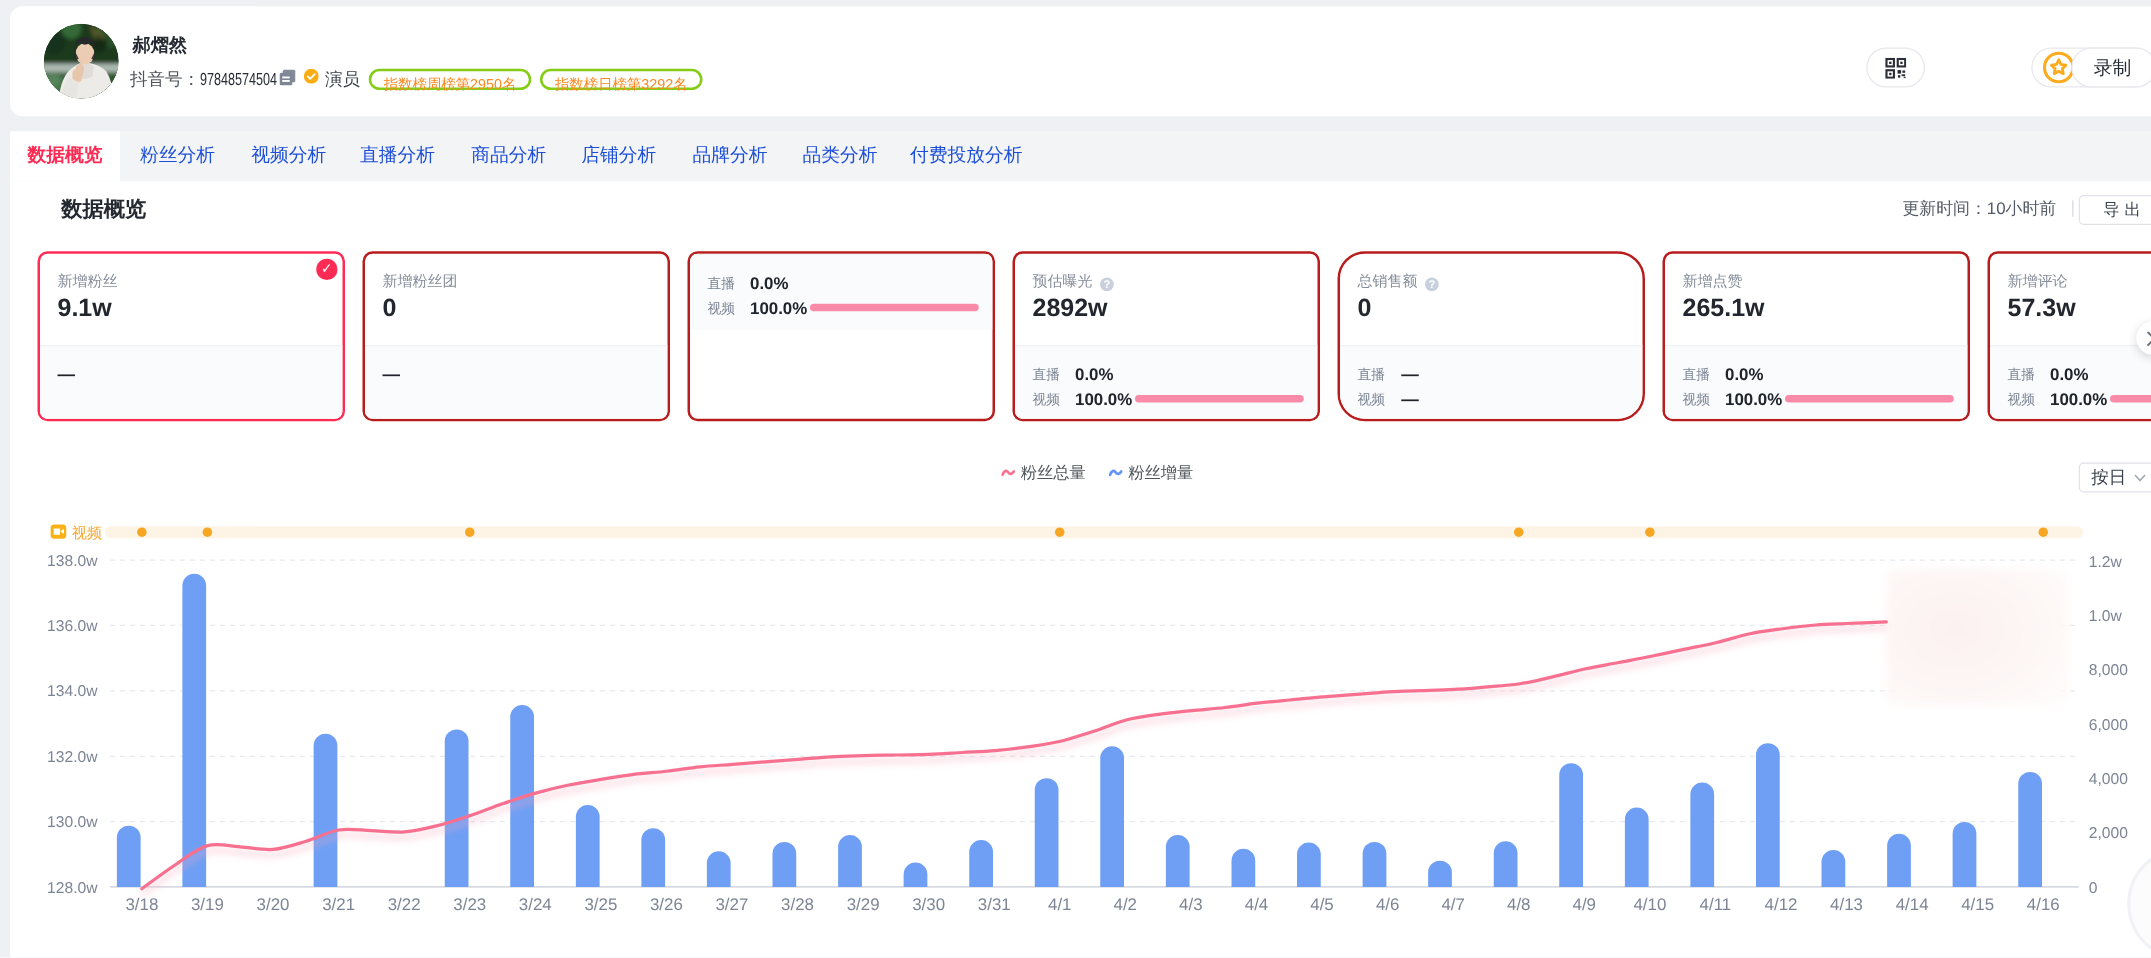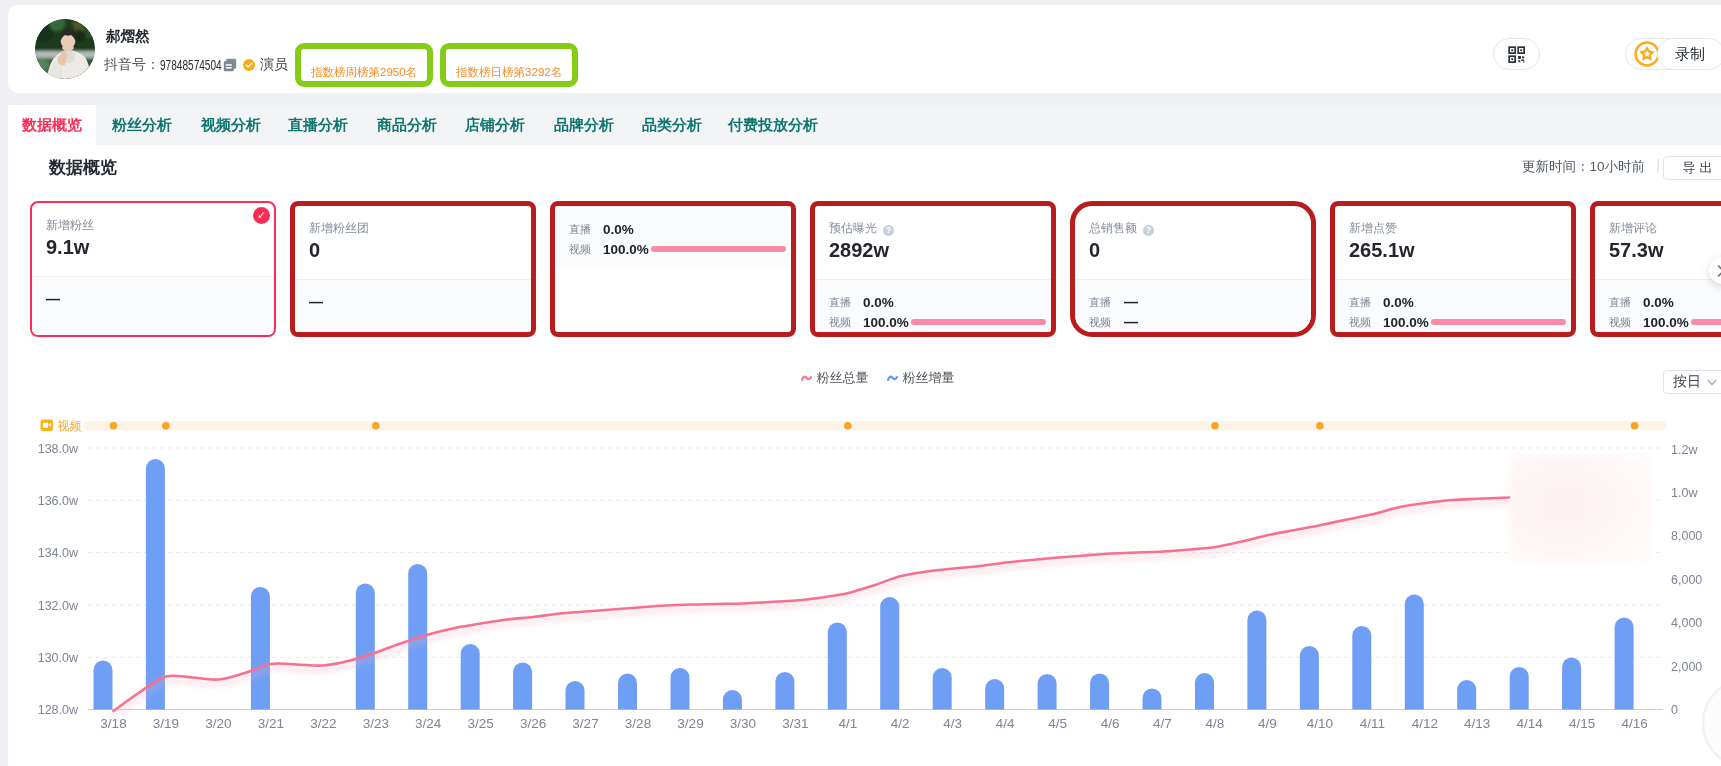--- a/index.html
+++ b/index.html
@@ -2,35 +2,35 @@
 <html><head>
 <meta charset="utf-8">
 <style>
   * { margin:0; padding:0; box-sizing:border-box; }
   html,body { width:1721px; height:766px; overflow:hidden; }
   body { background:#eef0f4; font-family:"Liberation Sans", sans-serif; position:relative; }
   
   #header { position:absolute; left:8px; top:5px; width:1713px; height:88px; background:#fff; border-radius:10px 0 0 10px; }
   #avatar { position:absolute; left:27px; top:14px; width:60px; height:60px; border-radius:50%; overflow:hidden; }
   #name { position:absolute; left:98px; top:22px; font-size:14.5px; font-weight:bold; color:#252931; }
-  #idrow { position:absolute; left:96px; top:50px; height:19px; font-size:14px; color:#3b414b; display:flex; align-items:center; }
-  .pill { display:inline-block; height:17px; line-height:15.5px; border:6px solid #84cc16; color:#f98a20; border-radius:9px; font-size:11.5px; padding:16px 10px; margin-left:7px; }
+  #idrow { position:absolute; left:96px; top:50px; height:19px; font-size:14px; color:#3b414b; display:flex; }
+  .pill { display:inline-block; height:17px; line-height:15.5px; border:2px solid #84cc16; color:#f98a20; border-radius:9px; font-size:11.5px; padding:4px 10px; margin-left:7px; }
   .hbtn { position:absolute; top:33px; height:32px; border:1px solid #e7e8ec; border-radius:16px; background:#fff; display:flex; align-items:center; justify-content:center; font-size:15px; color:#252931; }
   
   #tabbar { position:absolute; left:8px; top:105px; width:1713px; height:40px; background:#f3f4f6; border-radius:8px 0 0 0; }
-  .tab { position:absolute; top:0; height:40px; line-height:40px; font-size:15px; color:#0f766e; text-align:center;font-weight:bold; }
+  .tab { position:absolute; top:0; height:40px; line-height:40px; font-size:15px; color:#1d4ed8; text-align:center; }
   #tab0 { left:0; width:88px; background:#fff; color:#fe2c55; font-weight:bold; }
   
   #content { position:absolute; left:8px; top:145px; width:1713px; height:621px; background:#fff; }
   #sect-title { position:absolute; left:41px; top:11px; font-size:17px; font-weight:bold; color:#252931; }
   #upd { position:absolute; right:76px; top:13px; font-size:13.5px; color:#555b66; }
   #sep { position:absolute; right:61px; top:12px; color:#dcdee3; font-size:14px; }
   #export { position:absolute; left:1655px; top:11px; width:70px; height:24px; border:1px solid #e0e2e8; border-radius:4px; background:#fff; font-size:13px; color:#3b414b; text-align:center; line-height:22px; letter-spacing:4px; padding-left:3px; }
   
-  .card { position:absolute; top:56px; width:246px; height:136px; border:5px solid #b91c1c; border-radius:8px; background:#fff; overflow:hidden; }
+  .card { position:absolute; top:56px; width:246px; height:136px; border:2px solid #b91c1c; border-radius:8px; background:#fff; overflow:hidden; }
   .card .top { height:73px; padding:14px 0 0 14px; }
   .card .lbl { font-size:12px; color:#868d9a; }
   .card .val { font-size:20px; font-weight:bold; color:#23262e; margin-top:2px; }
   .card .bot { height:61px; background:#fafbfc; border-top:1px solid #f0f1f3; padding:12px 0 0 14px; font-size:13.5px; color:#20242b; }
   .row { height:20px; display:flex; align-items:center; }
   .row .rl { color:#7b8494; width:27px; font-size:11px; }
   .row .rv { font-weight:bold; margin-left:7px; }
   .pbar { position:absolute; left:82px; width:135px; height:6px; border-radius:3px; background:#f98ba9; }
   .dash { font-weight:bold; font-size:14px; color:#20242b; }
   .qmark { display:inline-block; vertical-align:-1px; margin-left:6px; width:11px; height:11px; border-radius:50%; background:#c9d0dd; color:#fff; font-size:9px; line-height:11px; text-align:center; font-weight:bold; }

